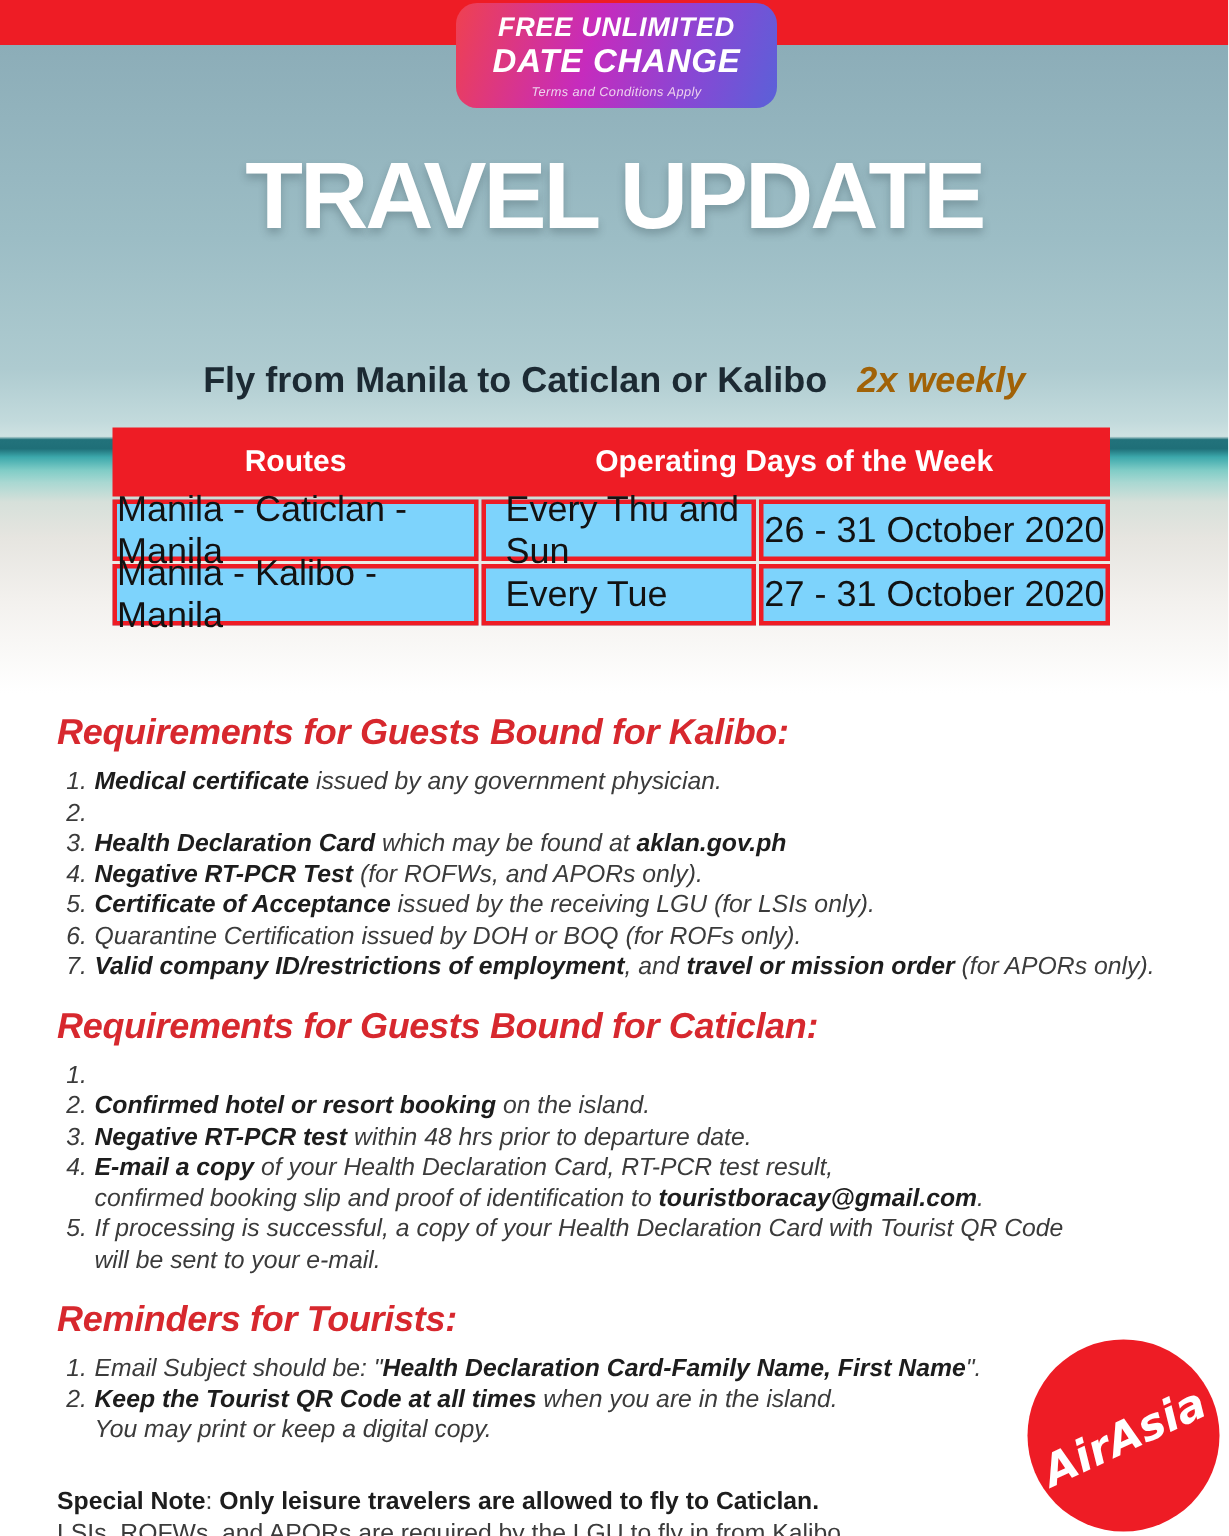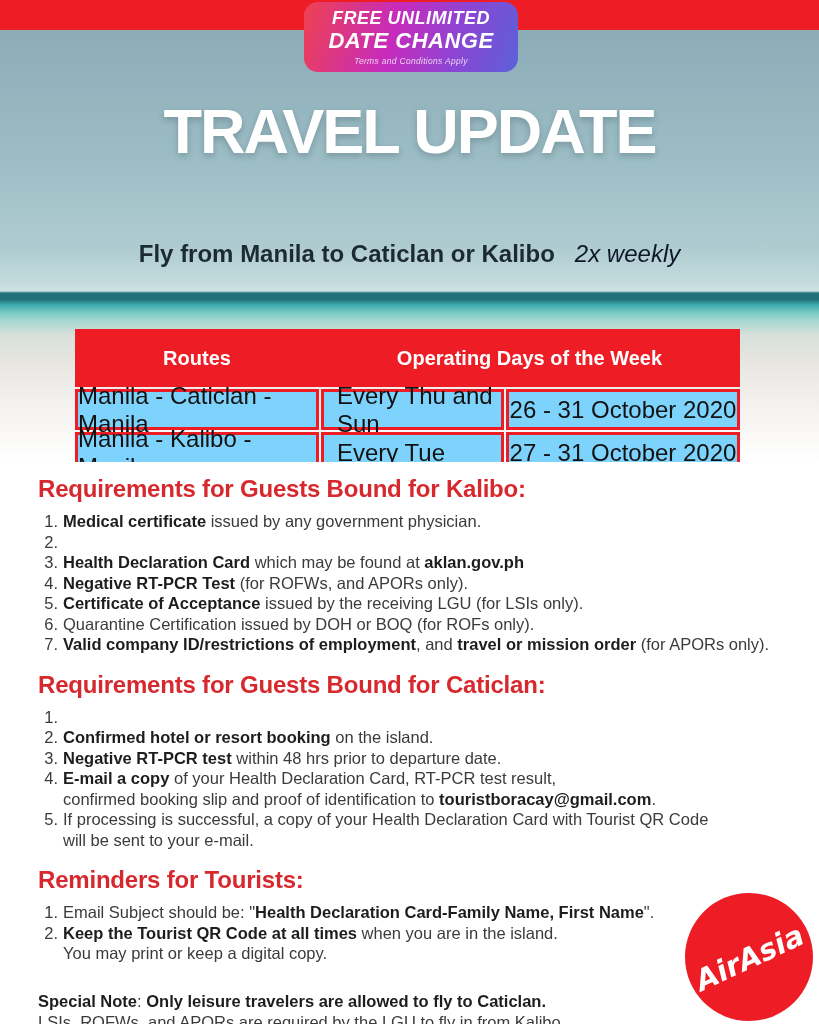--- a/index.html
+++ b/index.html
@@ -31,38 +31,38 @@
   .hero{position:absolute;left:0;top:96px;width:819px;text-align:center;color:#fff;}
   .hero .t{
     font-size:63px;font-weight:bold;letter-spacing:-2px;line-height:70px;
     text-shadow:0 3px 6px rgba(40,60,70,.28);
   }
   .subtitle{
     position:absolute;left:0;top:240px;width:819px;text-align:center;
     font-size:24px;color:#1c2a33;
   }
   .subtitle .sb{font-weight:bold;}
-  .subtitle .si{font-style:italic;font-weight:normal;margin-left:20px;color:#0f172a;}
+  .subtitle .si{font-style:italic;font-weight:bold;margin-left:20px;color:#a16207;}
   
   .sched{position:absolute;left:75px;top:285px;width:665px;}
   .thead{
-    height:58px;background:var(--brand_red);display:grid;
+    height:46px;background:var(--brand_red);display:grid;
     grid-template-columns:244px 1fr;align-items:center;
-    color:#fff;font-weight:bold;font-size:20px;text-align:center;margin-top:44px;
+    color:#fff;font-weight:bold;font-size:20px;text-align:center;
   }
   .trow{display:grid;grid-template-columns:244px 183px 1fr;gap:2px;margin-top:2px;}
   .tcell{
     box-sizing:border-box;border:3px solid var(--brand_red);background:#7dd3fc;
     height:41px;display:flex;align-items:center;justify-content:center;
     font-size:24px;color:#121212;
   }
   .tcell.days{justify-content:flex-start;padding-left:13px;}
   
   .content{position:absolute;left:0;top:462px;width:819px;box-sizing:border-box;padding:14px 26px 0 38px;background:#fff;}
-  .sec{margin-bottom:17px;}
+  .sec{margin-bottom:17px;font-style:italic;}
   .sec h2{margin:0 0 9px 0;font-size:24px;line-height:26px;color:var(--heading_red);letter-spacing:-0.2px;}
   .li{display:flex;font-size:16.5px;line-height:20.5px;color:var(--text_body);}
   .li .num{flex:0 0 20px;text-align:right;padding-right:5px;}
   .li .txt{white-space:pre-line;}
   .seg-b{font-weight:bold;color:var(--text_strong);}
   .special{margin-top:27px;font-size:16.5px;line-height:21px;color:var(--text_body);white-space:pre-line;max-width:620px;}
   
   .logo{position:absolute;left:684px;top:892px;width:130px;height:130px;}
 </style>
 </head>

